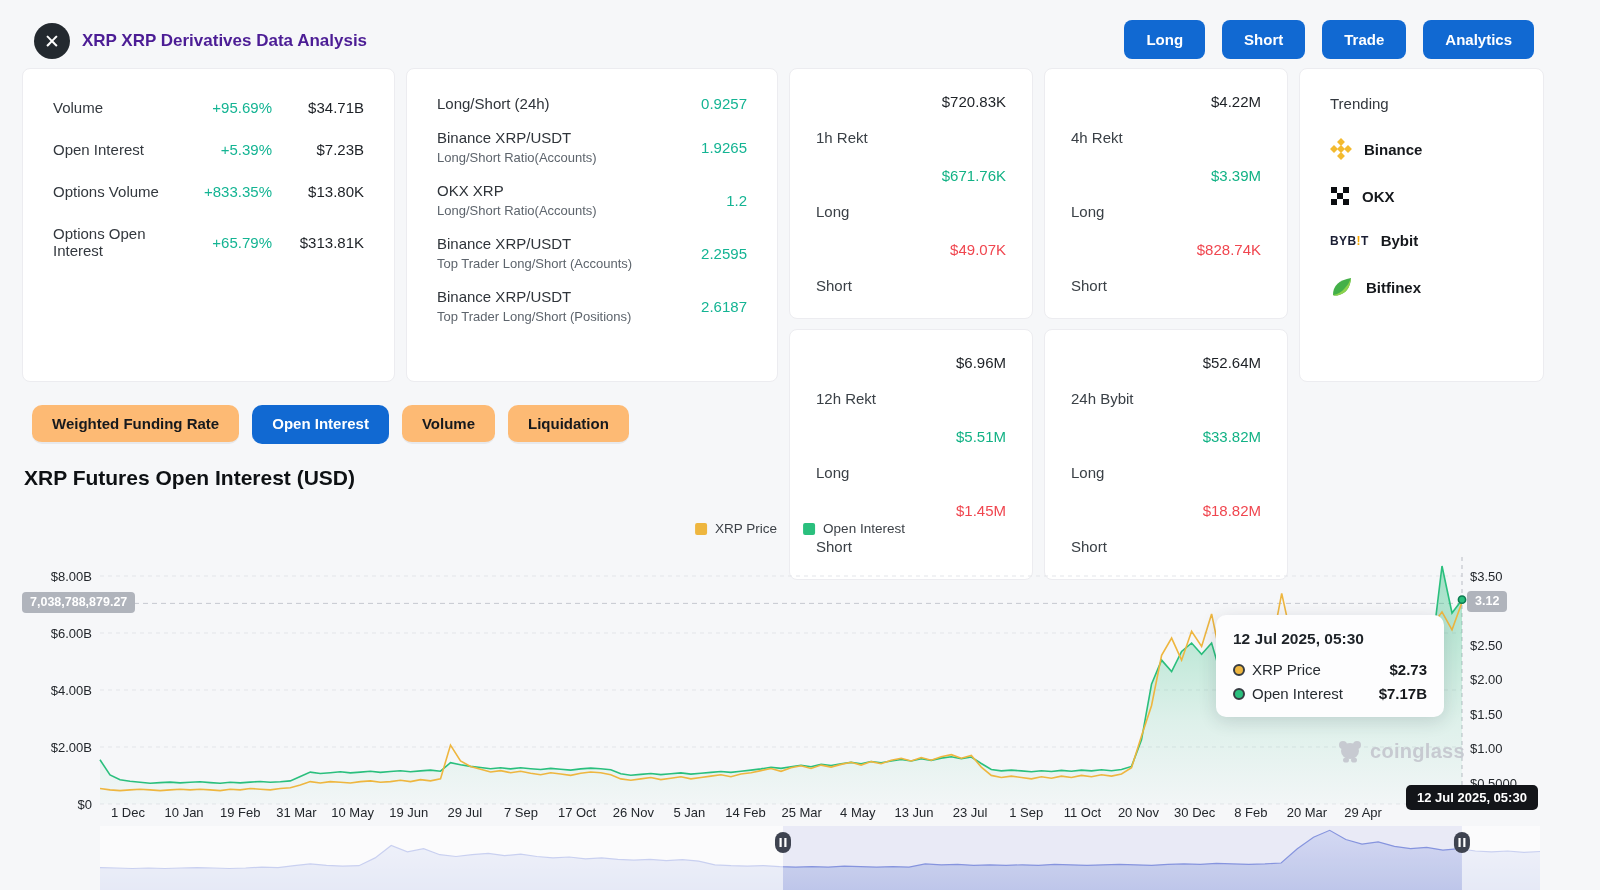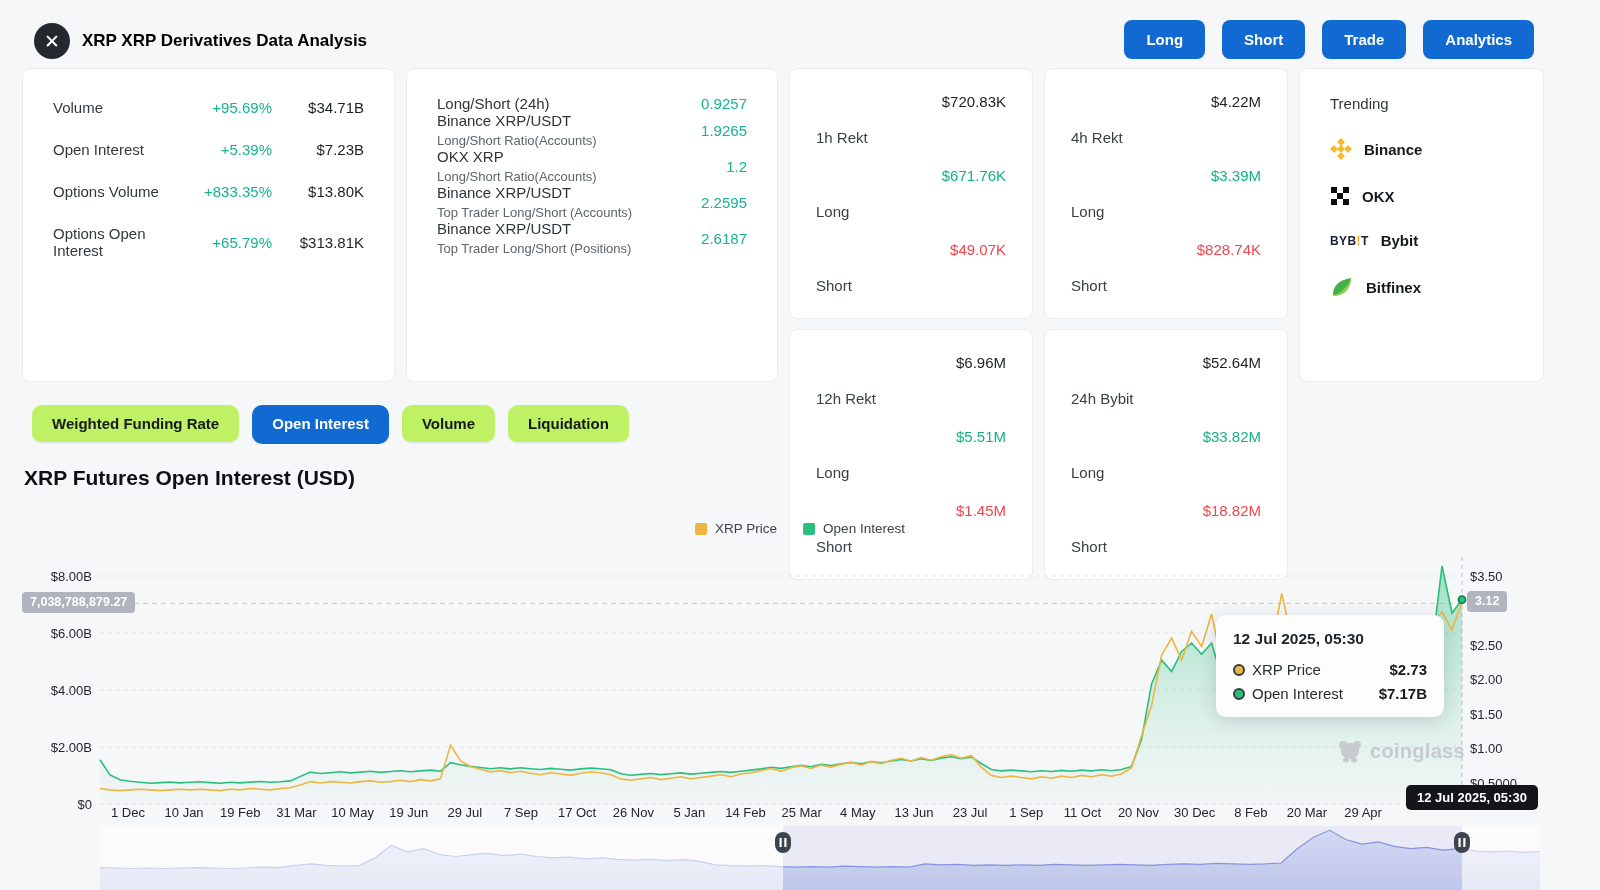--- a/index.html
+++ b/index.html
@@ -2,54 +2,54 @@
 <html><head>
 <meta charset="utf-8">
 <style>
   html,body{margin:0;padding:0;background:#eef0f3;}
   .page{position:relative;width:1600px;height:890px;background:#f6f7f9;overflow:hidden;
         font-family:"Liberation Sans","DejaVu Sans",sans-serif;color:#1c2025;}
   
   .hdr{position:absolute;top:18px;left:0;width:100%;height:46px;display:flex;align-items:center;}
   .logo{width:36px;height:36px;border-radius:50%;background:#23292f;color:#fff;display:flex;
         align-items:center;justify-content:center;font-size:19px;font-weight:700;margin-left:34px;}
-  .hdr-title{margin-left:12px;font-size:17px;font-weight:600;color:#000000;text-align:right;}
+  .hdr-title{margin-left:12px;font-size:17px;font-weight:600;color:#4c1d95;text-align:right;}
   .hdr-btns{position:absolute;right:66px;top:2px;display:flex;gap:17px;}
   .btn{background:#1169d2;color:#fff;font-weight:700;font-size:15px;border:none;border-radius:8px;
        height:39px;padding:0 22px;cursor:pointer;}
   
   .cards{position:absolute;top:68px;left:22px;width:1522px;height:314px;display:flex;gap:11px;}
   .card{background:#fff;border:1px solid #ececf0;border-radius:8px;box-sizing:border-box;}
   .c1{width:373px;padding:30px 30px;display:flex;flex-direction:column;gap:25px;}
   .c1 .row{display:flex;align-items:center;font-size:15px;}
   .c1 .lab{flex:1;color:#33383e;}
   .c1 .pct{width:88px;text-align:right;color:#14b493;}
   .c1 .val{width:92px;text-align:right;color:#1d2126;font-weight:500;}
-  .c2{width:372px;padding:26px 30px;display:flex;flex-direction:column;}
+  .c2{width:372px;padding:26px 30px;display:flex;flex-direction:column;gap:17px;}
   .c2 .row{display:flex;align-items:center;}
   .c2 .labs{flex:1;}
   .c2 .lab{font-size:15px;color:#2f343a;}
   .c2 .sub{font-size:13px;color:#5d646c;margin-top:4px;}
   .c2 .val{color:#14b493;font-size:15px;}
   .col{width:244px;display:flex;flex-direction:column;gap:10px;}
   .rekt{flex:1;padding:24px 26px;display:flex;flex-direction:column;gap:21px;}
   .rekt .row{display:flex;justify-content:space-between;font-size:15px;}
   .rekt .lab{color:#3a4046;margin-top:36px;}
   .rekt .tot{color:#1d2126;font-weight:500;}
   .rekt .lng{color:#12b285;}
   .rekt .sht{color:#f0464f;}
   .c5{width:245px;padding:26px 30px;}
   .c5 .t{font-size:15px;color:#33383e;margin-bottom:26px;}
   .c5 .ex{display:flex;align-items:center;gap:12px;margin-bottom:26px;cursor:pointer;}
   .c5 .ex span.nm{font-size:15px;font-weight:700;color:#15181c;}
   .bybit-logo{font-size:12px;font-weight:800;color:#1a1e33;letter-spacing:.4px;text-align:right;}
   .bybit-logo b{color:#f7a600;}
   
   .tabs{position:absolute;top:405px;left:32px;display:flex;gap:13px;}
-  .tab{background:#bef264;border:none;border-bottom:2px solid #e7e9ed;border-radius:10px;
+  .tab{background:#fdba74;border:none;border-bottom:2px solid #e7e9ed;border-radius:10px;
        font-size:15px;font-weight:700;color:#16191d;padding:10px 20px;cursor:pointer;}
   .tab.active{background:#1169d2;border-bottom-color:#1169d2;color:#fff;}
   .sec-title{position:absolute;top:466px;left:24px;font-size:21px;font-weight:800;color:#0e1114;margin:0;}
   
   .legend{position:absolute;top:521px;left:50%;transform:translateX(-50%);display:flex;gap:26px;}
   .litem{display:flex;align-items:center;gap:8px;font-size:13.5px;color:#3c4147;cursor:pointer;}
   .sw{width:12px;height:12px;border-radius:2px;display:inline-block;}
   
   .chart-wrap{position:absolute;top:545px;left:0;width:1600px;height:281px;}
   .tick{font:500 13px "Liberation Sans","DejaVu Sans",sans-serif;fill:#23272c;}

